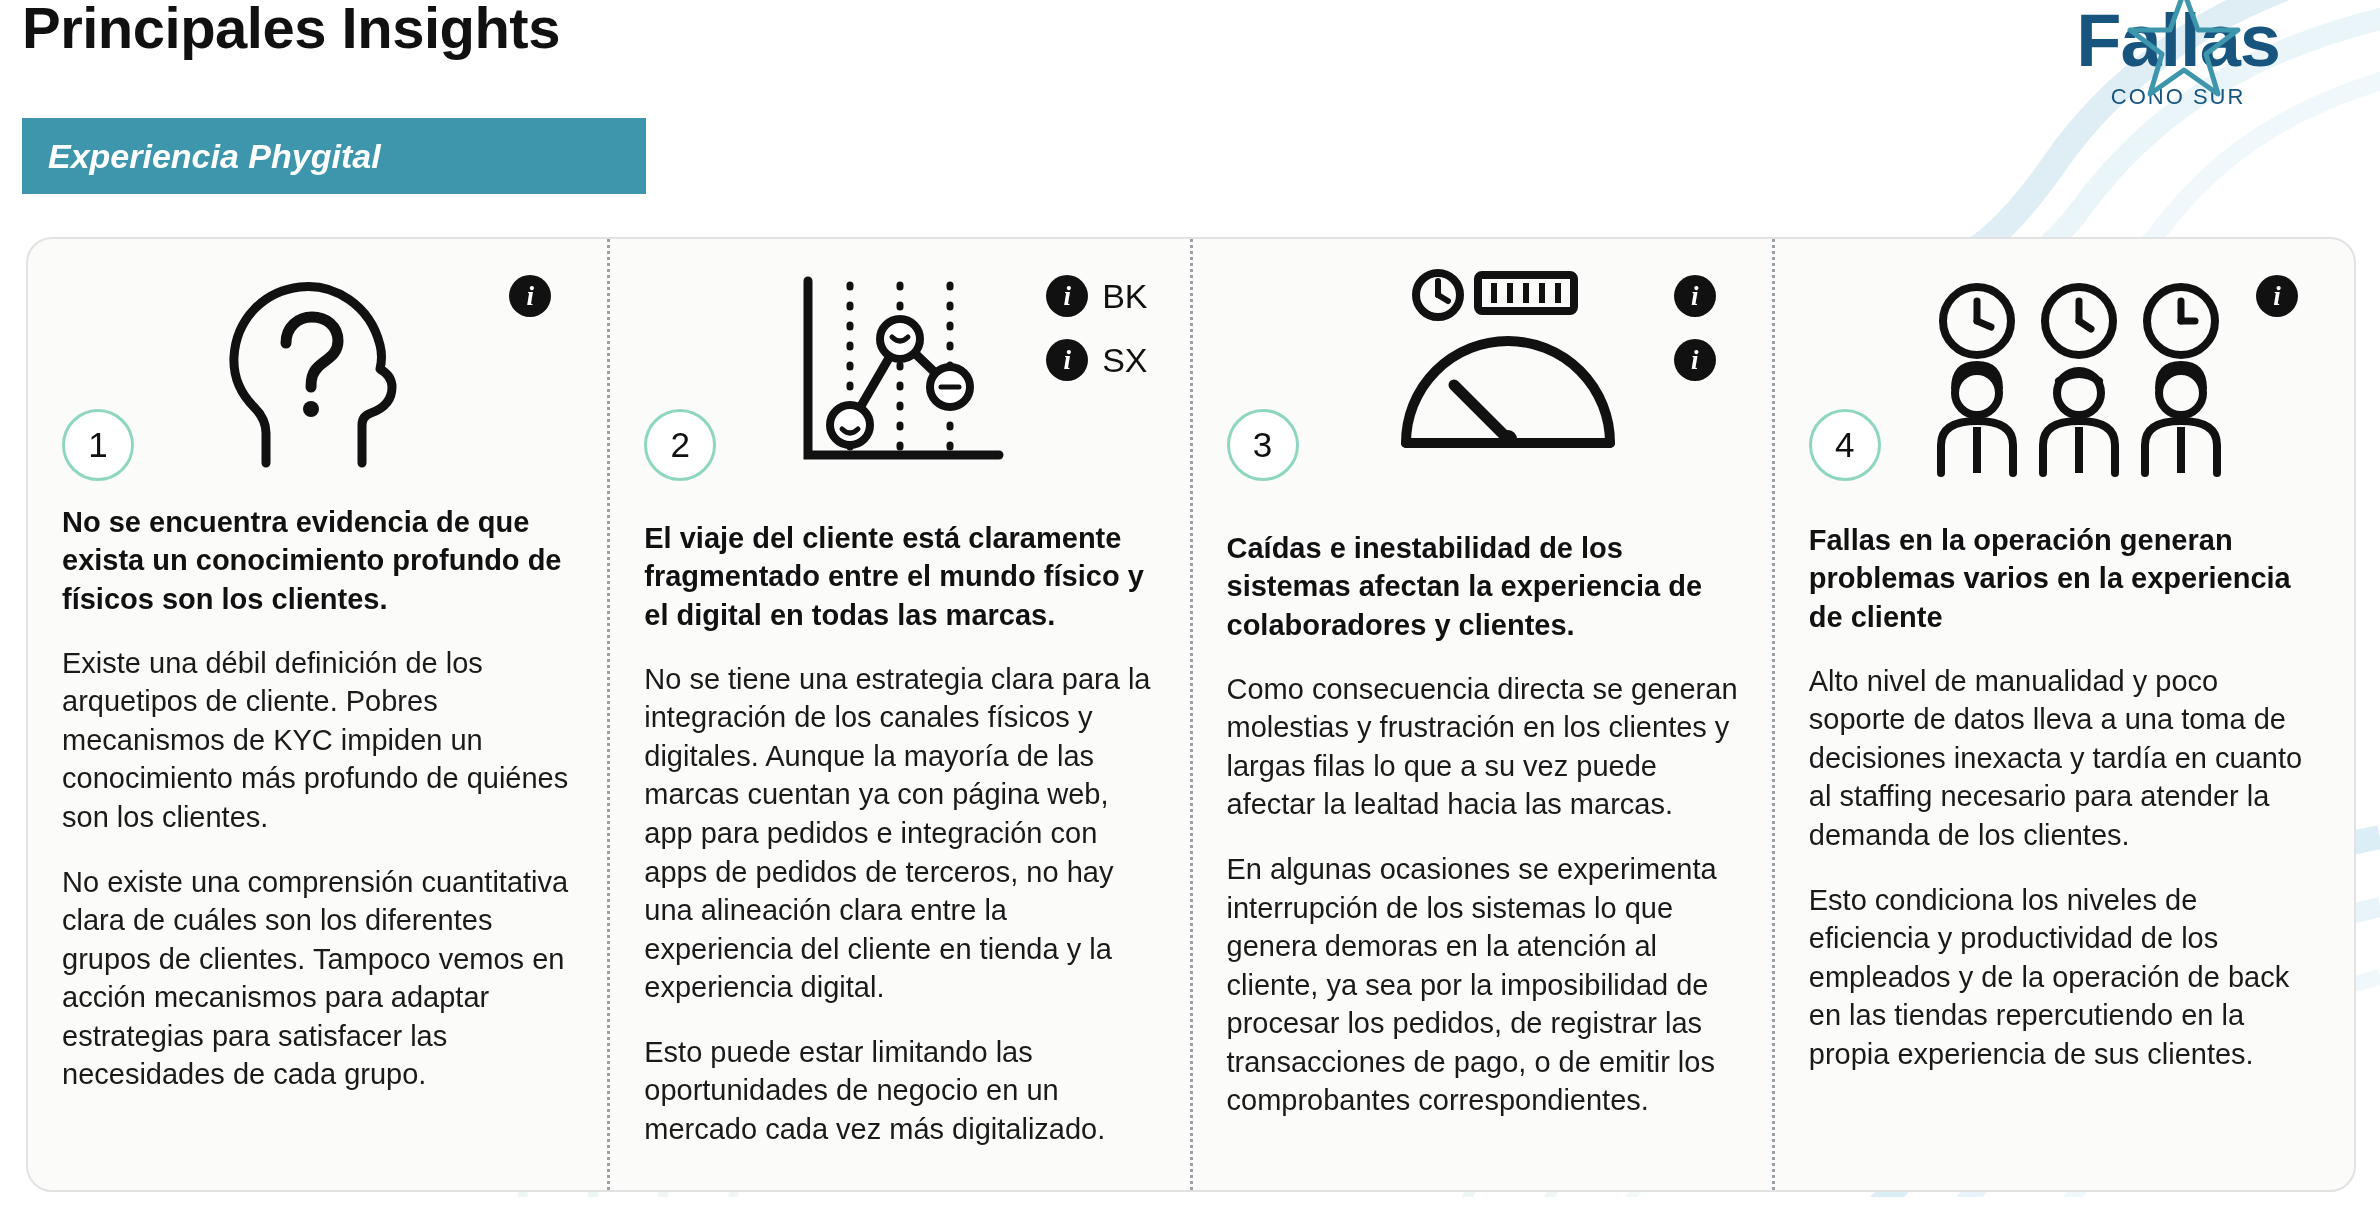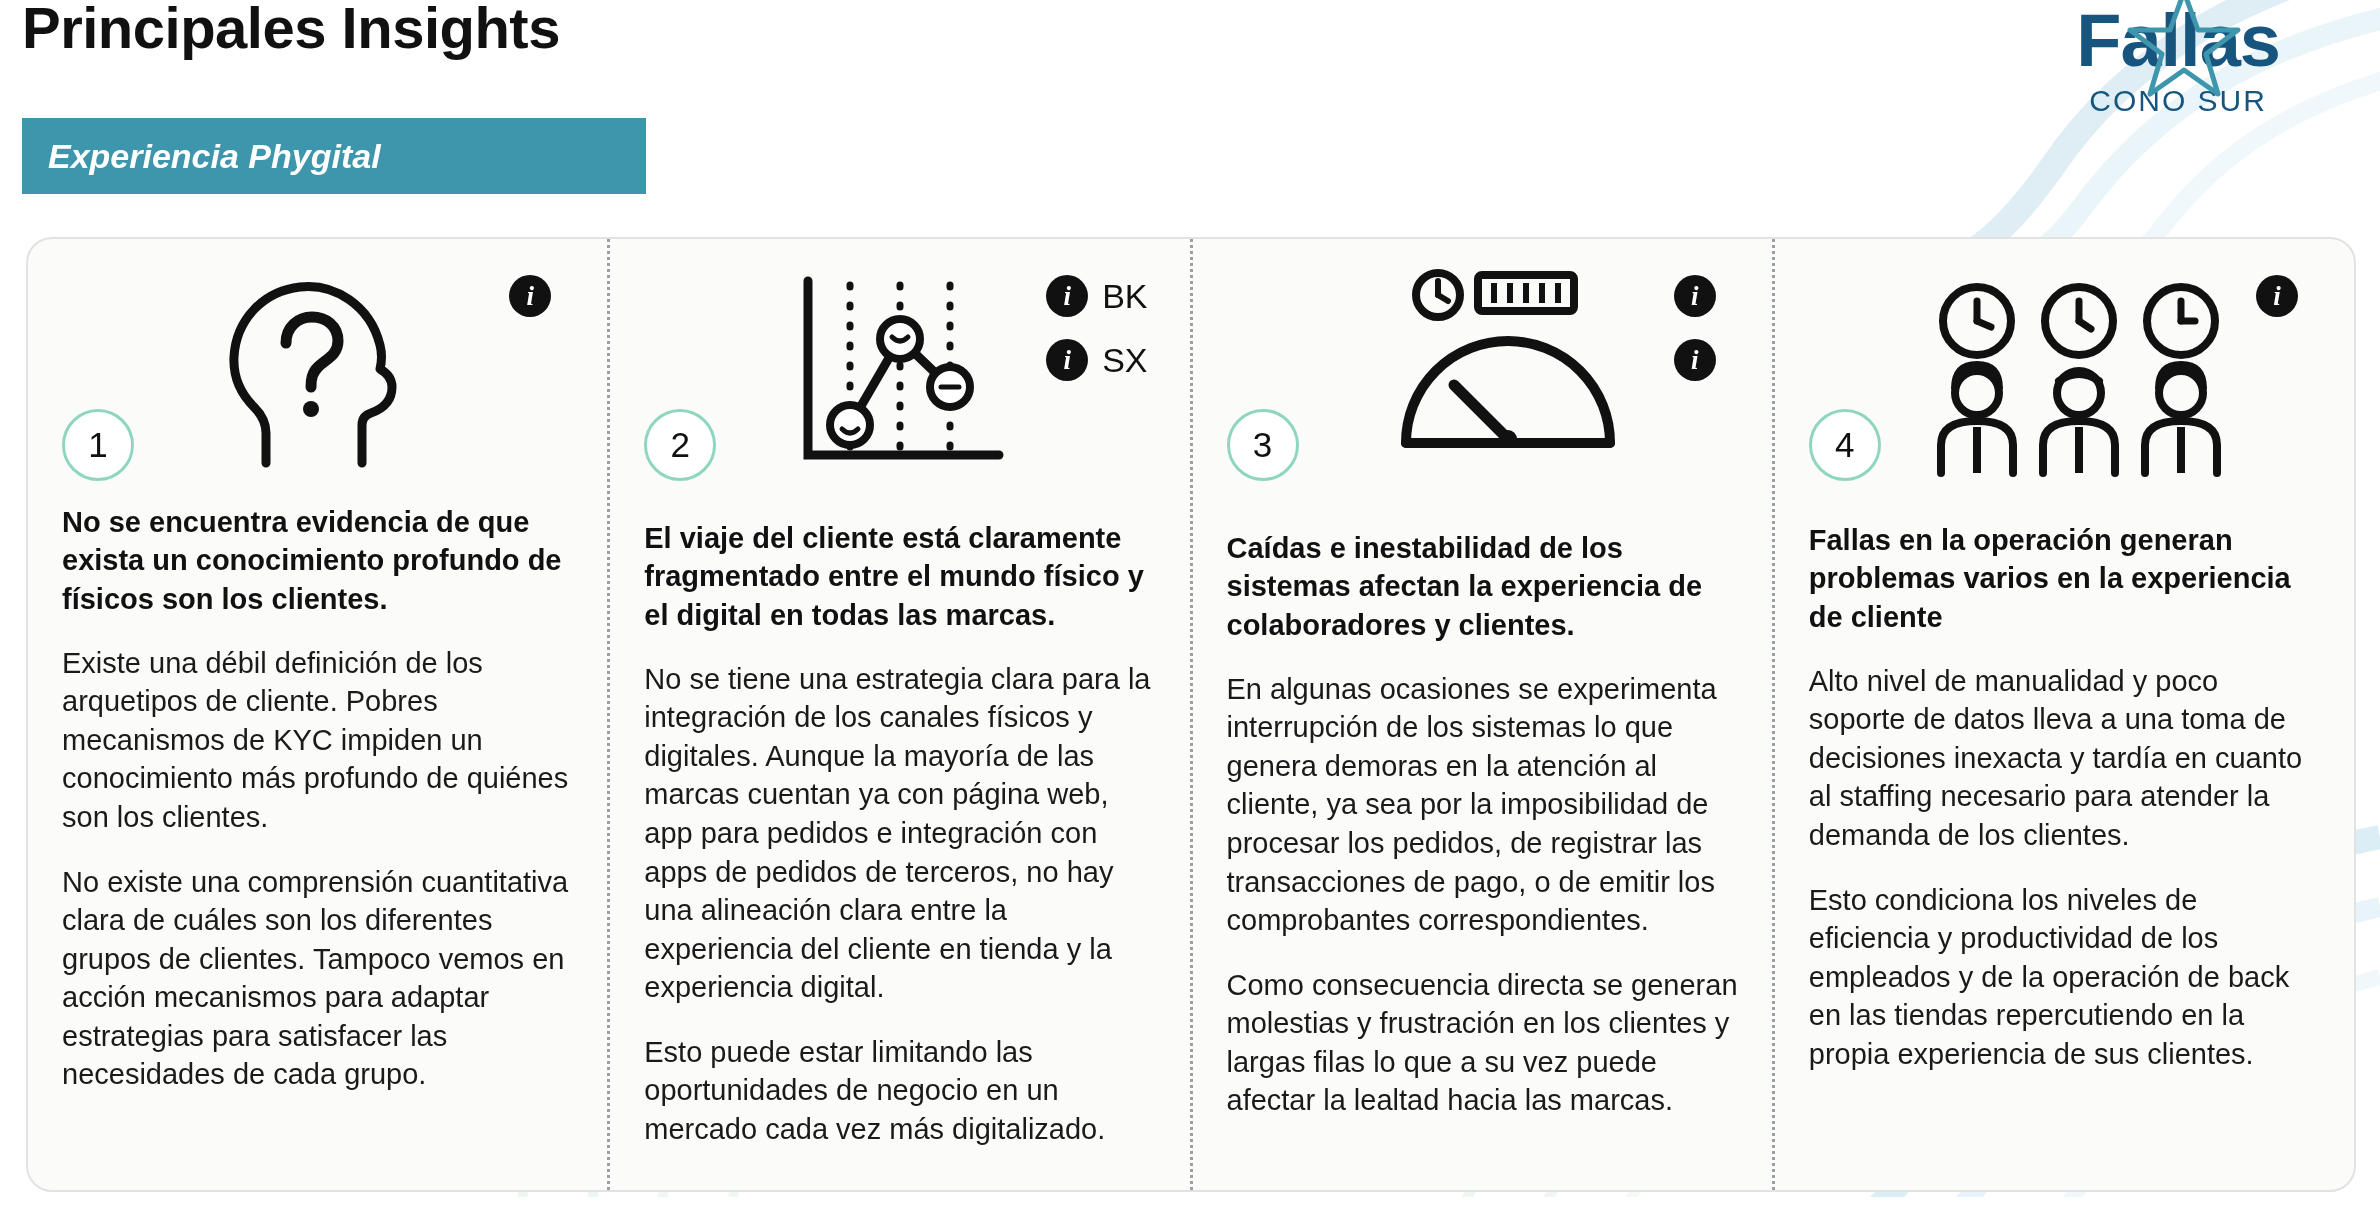--- a/index.html
+++ b/index.html
@@ -68,21 +68,21 @@
   }
   .logo-word {
     font-size: 74px;
     font-weight: bold;
     color: #17557f;
     font-family: "Liberation Sans", sans-serif;
     letter-spacing: -1px;
     line-height: 1;
   }
   .logo-sub {
-    font-size: 30px;
+    font-size: 22px;
     color: #17557f;
     letter-spacing: 2px;
     margin-top: 6px;
   }
   .logo-star {
     position: absolute;
     right: 36px; top: -18px;
     width: 120px; height: 120px;
   }
   
@@ -313,22 +313,22 @@
               <div class="info-label"></div>
             </div>
             <div class="info-item">
               <div class="info-icon">i</div>
               <div class="info-label"></div>
             </div>
           </div>
         </div>
         <div class="num-badge">3</div>
         <div class="headline">Caídas e inestabilidad de los sistemas afectan la experiencia de colaboradores y clientes.</div>
+        <p class="body-p">Como consecuencia directa se generan molestias y frustración en los clientes y largas filas lo que a su vez puede afectar la lealtad hacia las marcas.</p>
         <p class="body-p">En algunas ocasiones se experimenta interrupción de los sistemas lo que genera demoras en la atención al cliente, ya sea por la imposibilidad de procesar los pedidos, de registrar las transacciones de pago, o de emitir los comprobantes correspondientes.</p>
-        <p class="body-p">Como consecuencia directa se generan molestias y frustración en los clientes y largas filas lo que a su vez puede afectar la lealtad hacia las marcas.</p>
       </div>
 
       <div class="col col-4">
         <div class="icon-row">
           <svg class="big-icon" width="320" height="200" viewBox="0 0 320 200" fill="none">
             <g stroke="#111" stroke-width="8" fill="none">
               <circle cx="58" cy="44" r="34"></circle>
               <circle cx="160" cy="44" r="34"></circle>
               <circle cx="262" cy="44" r="34"></circle>
             </g>

